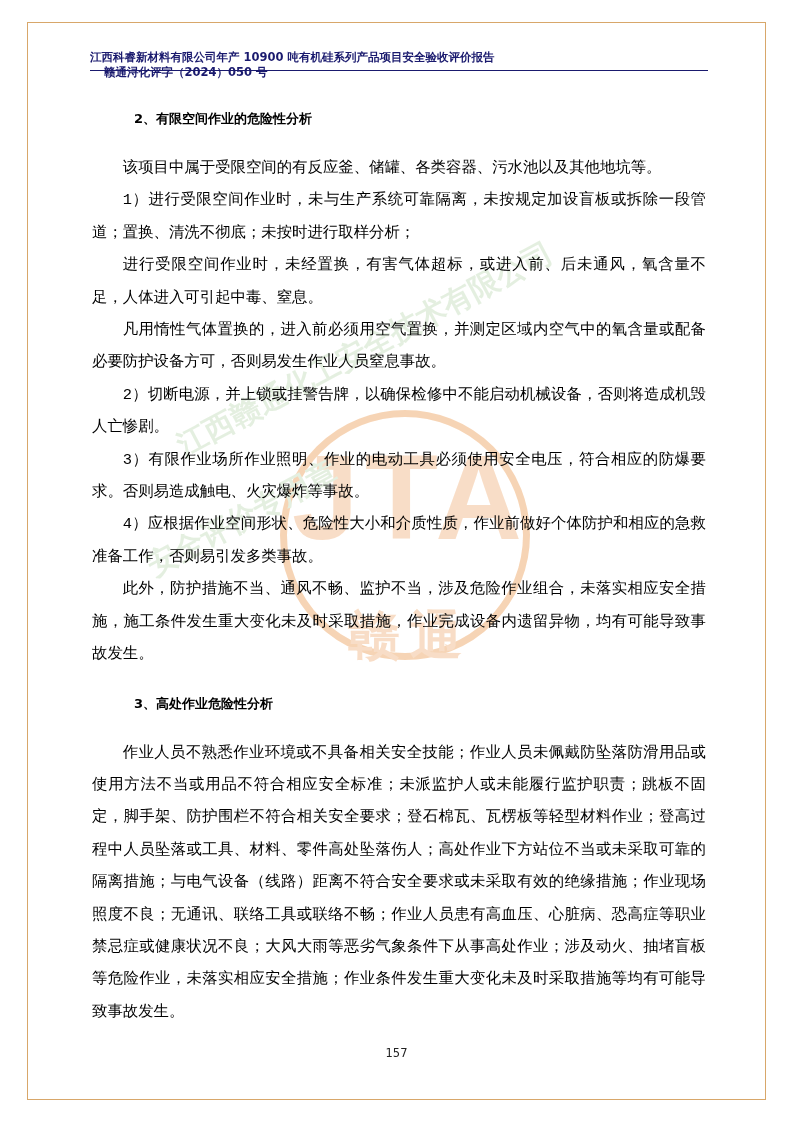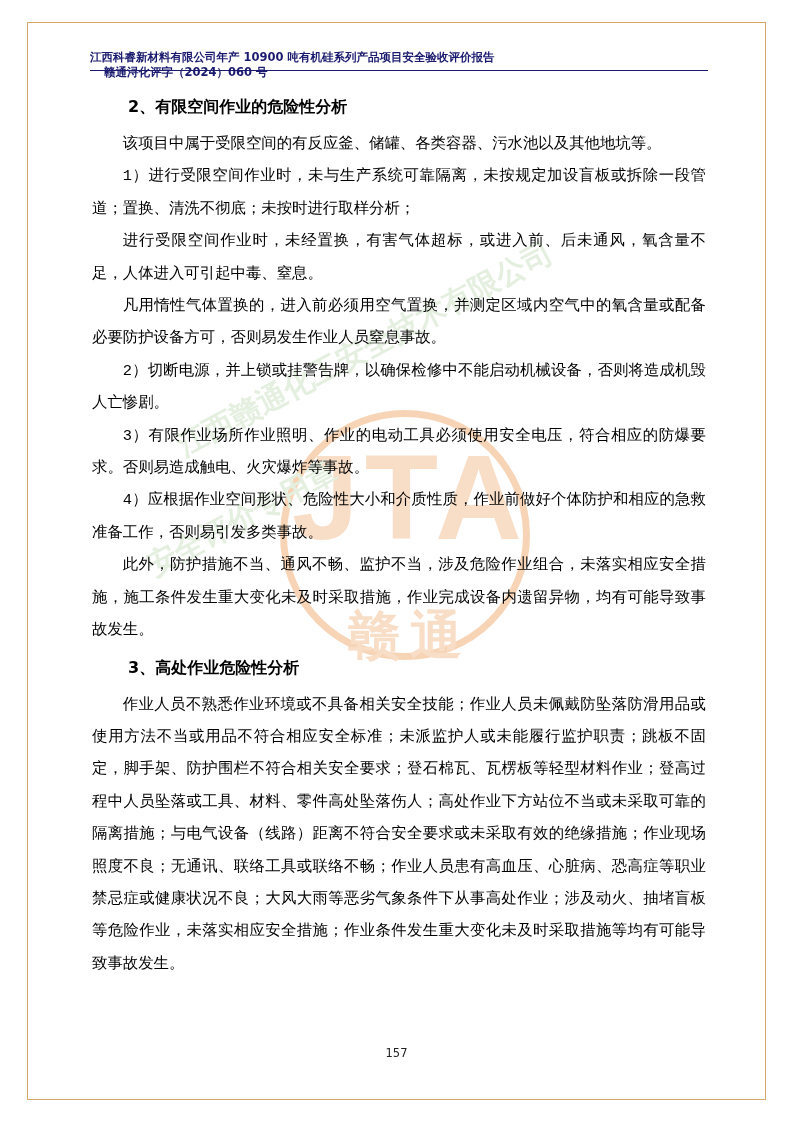--- a/index.html
+++ b/index.html
@@ -62,22 +62,22 @@
     line-height: 32.4px;
     text-align: justify;
     color: #000;
   }
   .content p {
     margin: 0;
     text-indent: 2em;
     font-family: Liberation Mono, monospace;
   }
   .content h3 {
-    margin: 4px;
-    font-size: 16px;
+    margin: 16px;
+    font-size: 13px;
     line-height: 34px;
     font-family: "DejaVu Sans", "Liberation Sans", sans-serif;
     font-weight: bold;
     text-indent: 2em;
   }
   .pagenum {
     position: absolute;
     left: 0;
     top: 1046px;
     width: 793px;
@@ -153,21 +153,21 @@
 </style>
 </head>
 <body>
 
 <div class="page">
 
   <div class="page-border"></div>
 
   <div class="header">
     <span class="h-left">江西科睿新材料有限公司年产 10900 吨有机硅系列产品项目安全验收评价报告</span>
-    <span class="h-right">赣通浔化评字（2024）060 号</span>
+    <span class="h-right">赣通浔化评字（2024）050 号</span>
   </div>
   <div class="header-rule"></div>
 
   <div class="watermark">
     <div class="wm-circle"></div>
     <div class="wm-text-big">JTA</div>
     <div class="wm-text-sub">赣通</div>
     <div class="wm-diag">江西赣通化工安全技术有限公司</div>
     <div class="wm-diag d2">安全评价专用章</div>
   </div>

